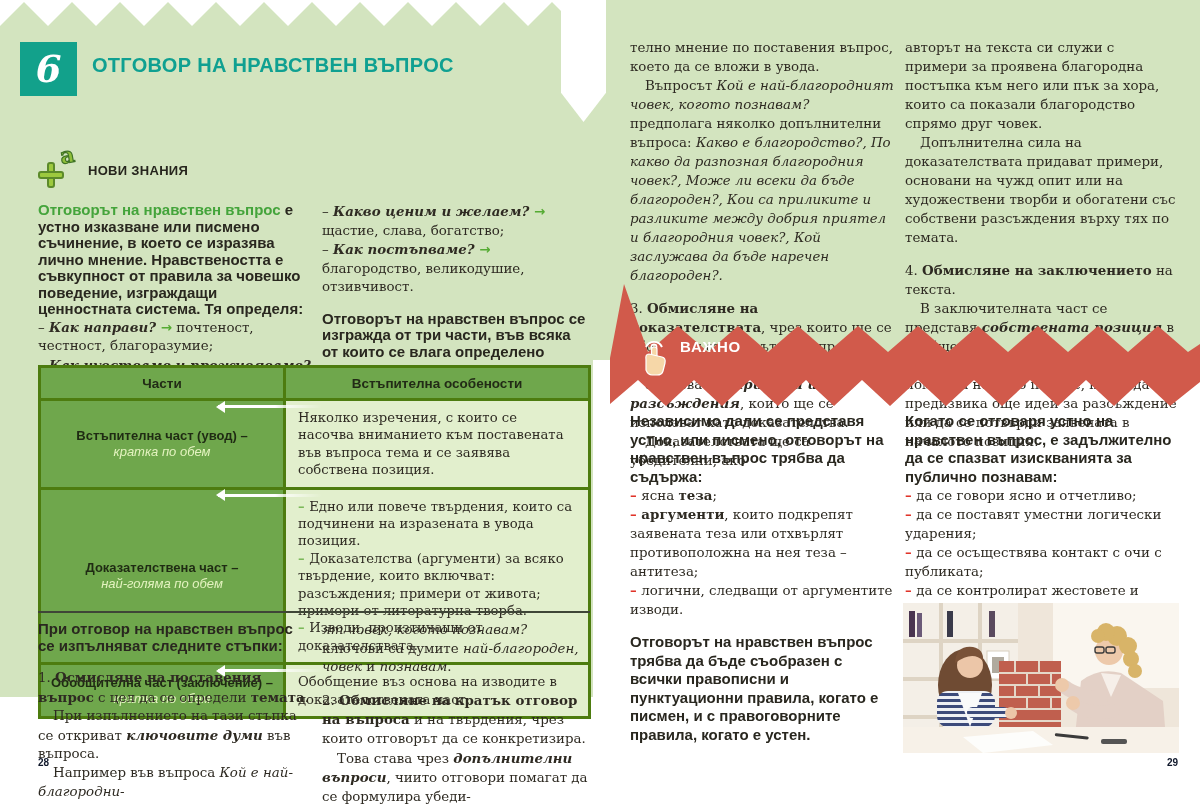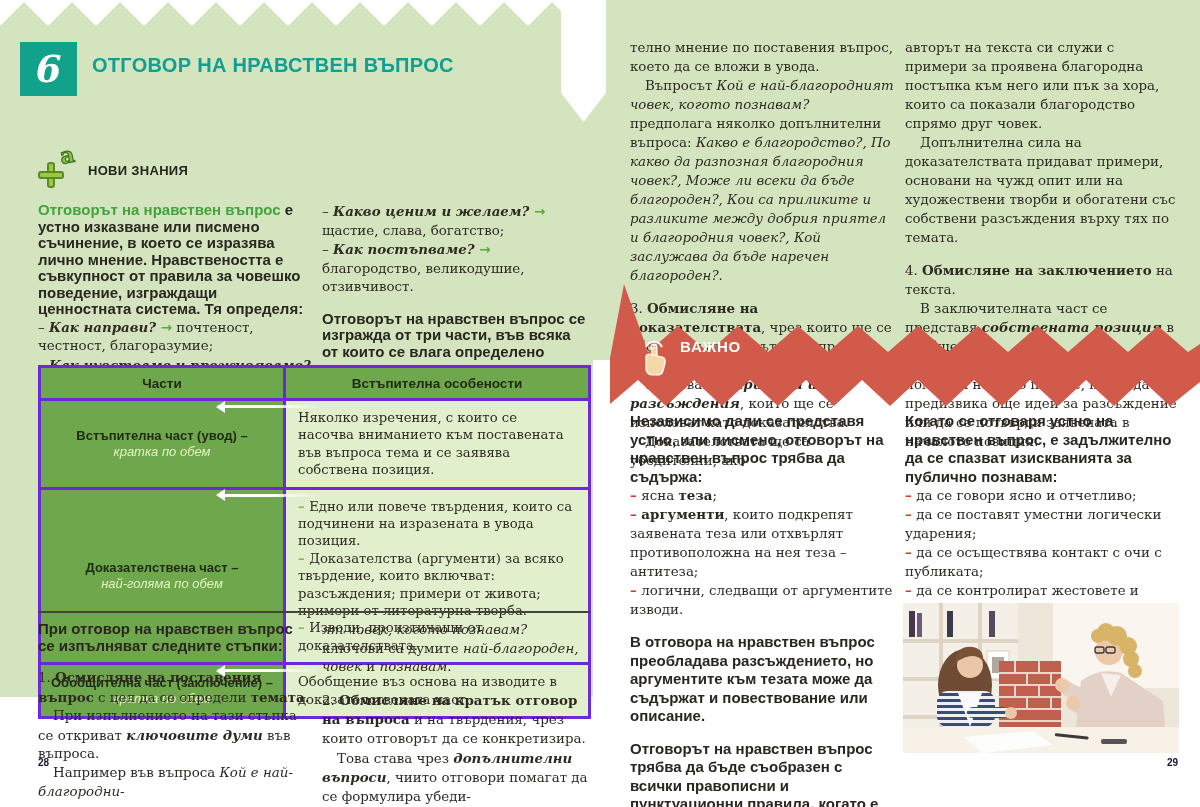--- a/index.html
+++ b/index.html
@@ -44,21 +44,21 @@
   .ind{text-indent:15px;}
   .gap{margin-top:14px;}
   .s-i{font-style:italic;}
   .s-bi{font-style:italic;font-weight:700;}
   .s-bs{font-weight:700;}
   .s-g{color:#44a43b;}
   .s-ar{font-family:"DejaVu Sans",sans-serif;color:#55ab33;font-weight:700;}
   .s-dr{color:#e03328;font-weight:700;}
   .s-dg{color:#7cb85a;font-weight:700;}
   
-  .ptable{position:absolute;left:38px;top:365px;width:553px;background:#6d28d9;padding:3px;box-sizing:border-box;
+  .ptable{position:absolute;left:38px;top:365px;width:553px;background:#4d7c0f;padding:3px;box-sizing:border-box;
     display:grid;grid-template-columns:242px 1fr;gap:3px;}
   .cell{box-sizing:border-box;}
   .thead{background:#6fa74c;color:#222b16;font-family:"Liberation Sans",sans-serif;font-weight:700;
     font-size:13.5px;display:flex;align-items:center;justify-content:center;height:30px;}
   .tleft{background:#6fa74c;display:flex;flex-direction:column;align-items:center;justify-content:center;
     text-align:center;padding:8px 10px;}
   .tleft .pb{font-family:"Liberation Sans",sans-serif;font-weight:700;font-size:13px;color:#1f2b13;line-height:16px;}
   .tleft .pi{font-family:"Liberation Sans",sans-serif;font-style:italic;font-size:13px;color:#e4f3c0;line-height:16px;}
   .tright{background:#e2efcd;position:relative;padding:8px 14px 8px 12px;}
   .tright .serif{font-size:13.2px;line-height:17.4px;}
@@ -190,21 +190,20 @@
       <path d="M6 22 Q5 16 9 16 L22 19 Q26 20 25 25 L23 33 Q22 37 17 37 L12 37 Q8 37 6 32 Z" fill="#f6d7a8" stroke="#ffffff" stroke-width="1.2"></path>
     </svg>
     <span class="imp-label">ВАЖНО</span>
   </div>
 
   <div class="col rp rp-bot1">
       <p class="blk sans"><span class="s-b">Независимо дали се представя устно, или писмено, отговорът на нравствен въпрос трябва да съдържа:</span></p>
       <p class="blk serif"><span class="s-dr">– </span><span class="s-r">ясна </span><span class="s-bs">теза</span><span class="s-r">;</span></p>
       <p class="blk serif"><span class="s-dr">– </span><span class="s-bs">аргументи</span><span class="s-r">, които подкрепят заявената теза или отхвърлят противоположна на нея теза – антитеза;</span></p>
       <p class="blk serif"><span class="s-dr">– </span><span class="s-r">логични, следващи от аргументите изводи.</span></p>
-      <p class="blk sans gap"><span class="s-b">В отговора на нравствен въпрос преобладава разсъждението, но аргументите към тезата може да съдържат и повествование или описание.</span></p>
       <p class="blk sans gap"><span class="s-b">Отговорът на нравствен въпрос трябва да бъде съобразен с всички правописни и пунктуационни правила, когато е писмен, и с правоговорните правила, когато е устен.</span></p>
     </div>
   <div class="col rp rp-bot2">
       <p class="blk sans"><span class="s-b">Когато се отговаря устно на нравствен въпрос, е задължително да се спазват изискванията за публично познавам:</span></p>
       <p class="blk serif"><span class="s-dr">– </span><span class="s-r">да се говори ясно и отчетливо;</span></p>
       <p class="blk serif"><span class="s-dr">– </span><span class="s-r">да се поставят уместни логически ударения;</span></p>
       <p class="blk serif"><span class="s-dr">– </span><span class="s-r">да се осъществява контакт с очи с публиката;</span></p>
       <p class="blk serif"><span class="s-dr">– </span><span class="s-r">да се контролират жестовете и мимиките;</span></p>
       <p class="blk serif"><span class="s-dr">– </span><span class="s-r">да се прецени какъв да бъде темпът на говорене – да не се говори нито прекалено бързо, нито прекалено бавно.</span></p>
     </div>

